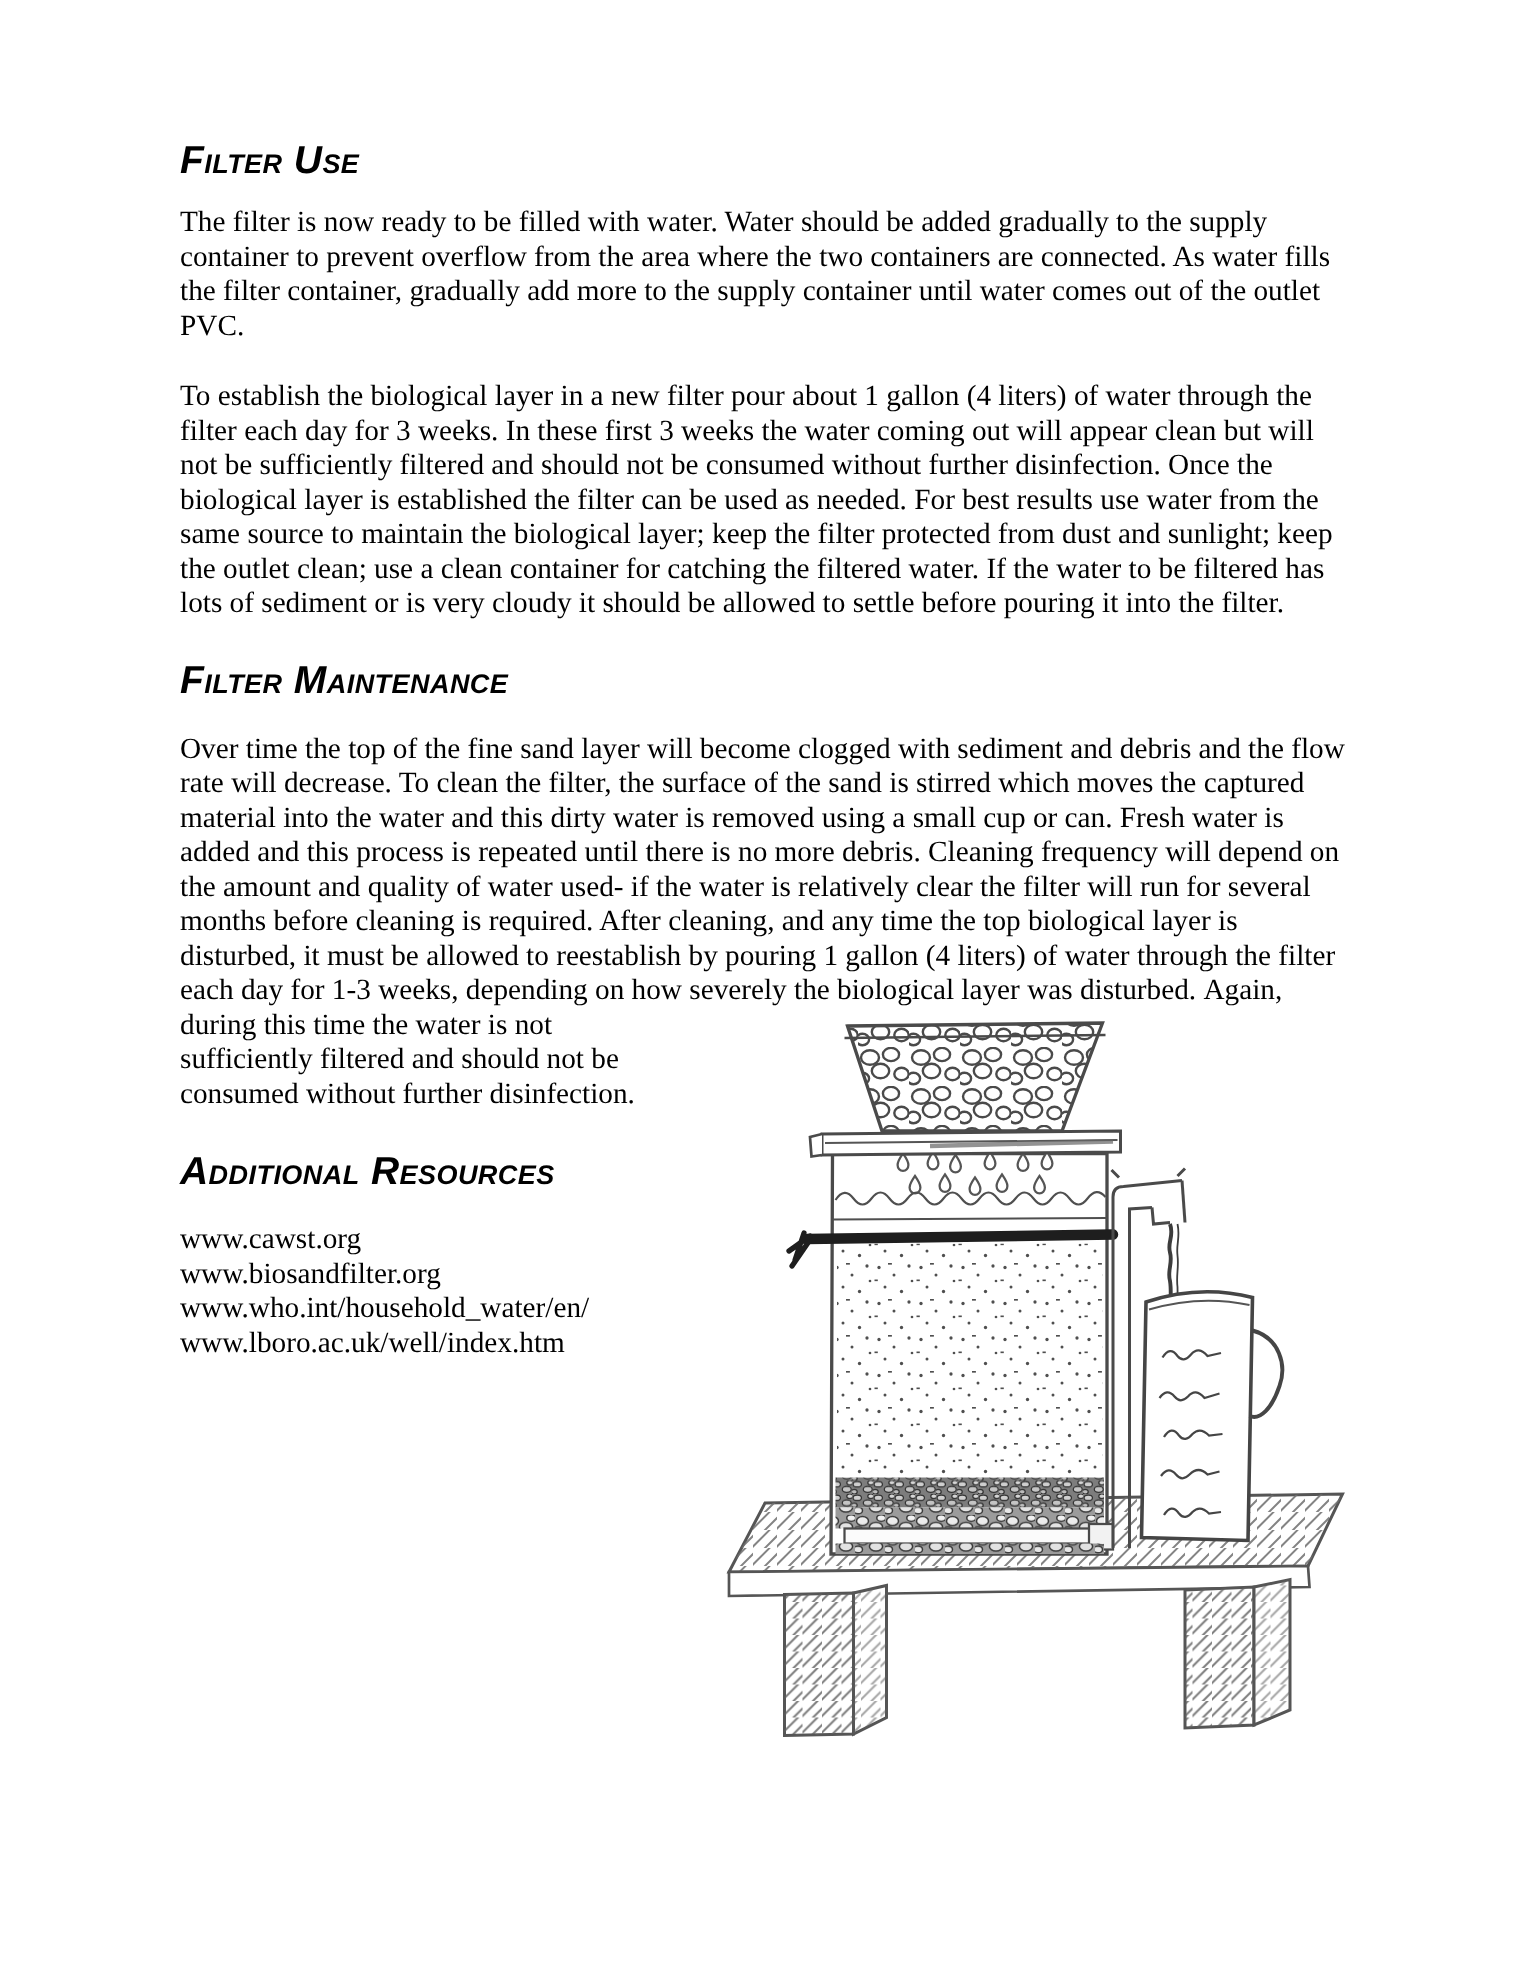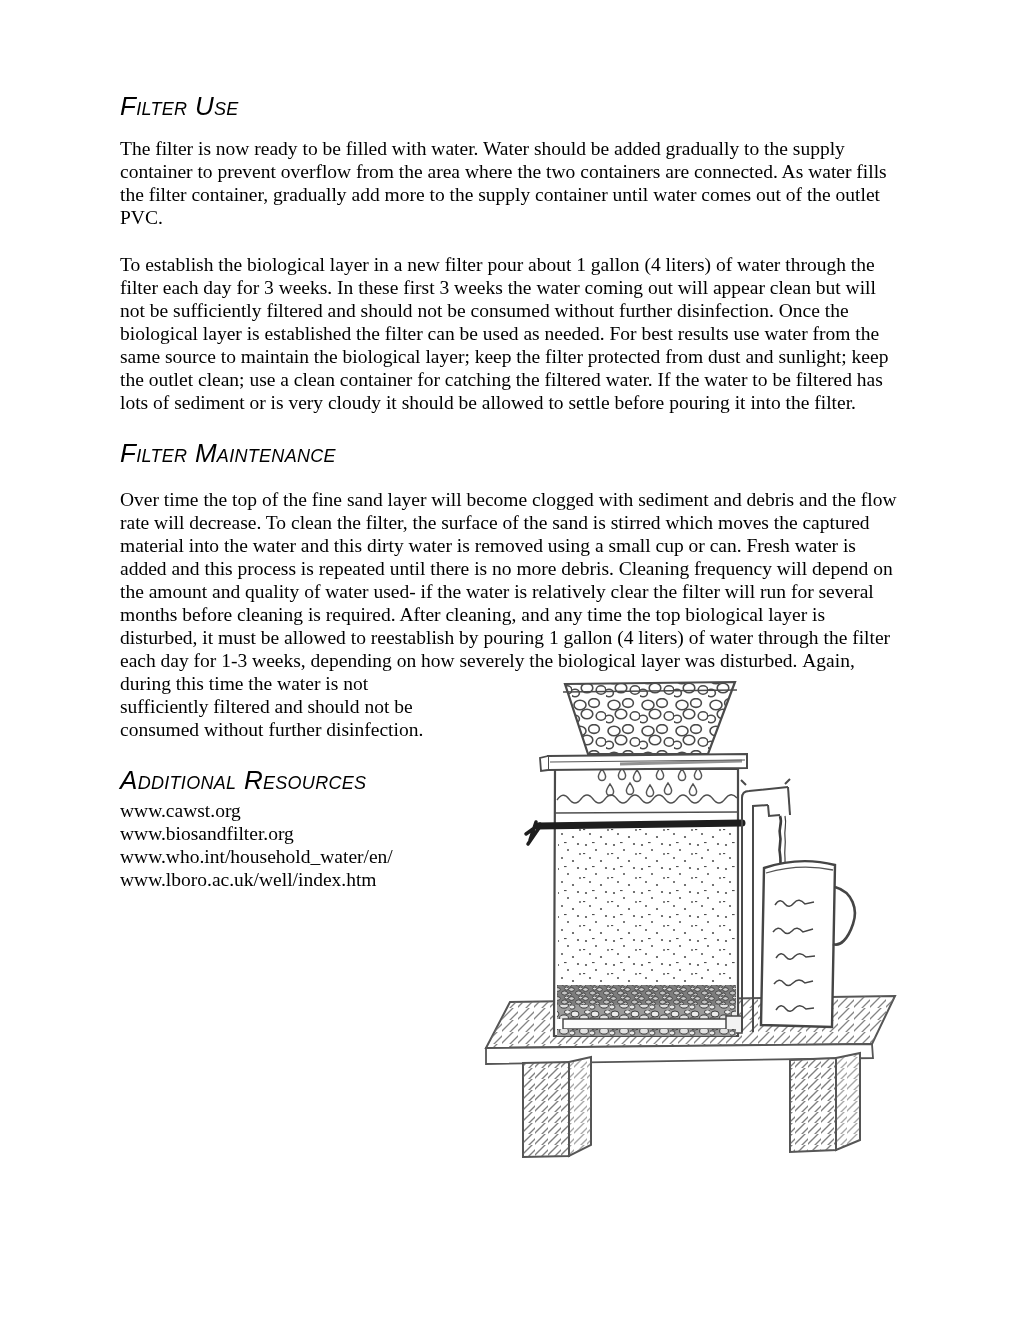--- a/index.html
+++ b/index.html
@@ -5,26 +5,26 @@
   html,body { margin:0; padding:0; background:#e8e8e8; }
   .page {
     position:relative; width:1024px; height:1325px; margin:0 auto;
     background:#ffffff; overflow:hidden; box-sizing:border-box;
     padding:33px 120px 0 120px;
     font-family:"Liberation Serif", serif; color:#000; font-size:19.5px; line-height:23px;
   }
   .header-row { display:flex; justify-content:space-between; font-size:20px; line-height:23px; }
   h2.sec {
     font-family:"Liberation Sans", sans-serif;
-    font-weight:normal; font-style:italic; font-variant:small-caps;
+    font-weight:bold; font-style:italic; font-variant:small-caps;
     font-size:26px; line-height:30px; letter-spacing:0.3px; color:#000;
   }
   h2.h-use   { margin:58px 0 16px 0; }
   h2.h-maint { margin:16px 0 20px 0; }
-  h2.h-res   { margin:11px 0 4px 0; }
+  h2.h-res   { margin:11px 0 20px 0; }
   p.body-para { margin:0 0 24px 0; text-align:left; }
   .figure-float {
     float:right; width:434px; height:486px; margin:0 0 0 12px;
     display:block;
   }
   .figure-float svg { display:block; }
   .links-block { margin:0; line-height:23px; }
   .links-block .link { display:block; }
 </style>
 </head>

